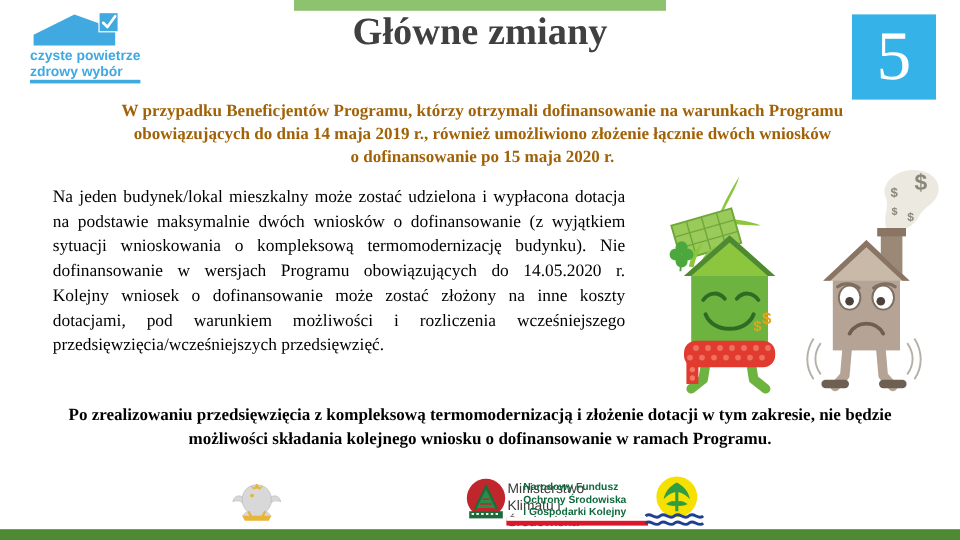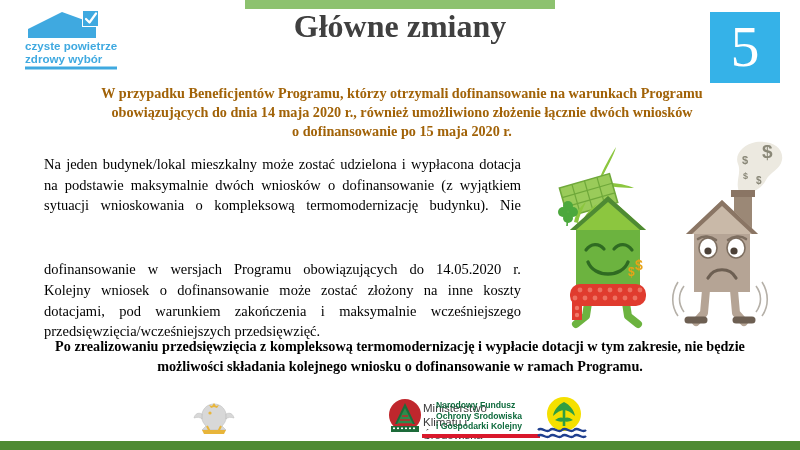--- a/index.html
+++ b/index.html
@@ -121,36 +121,36 @@
       <rect x="3" y="58.5" width="92" height="3" fill="#3fa9e0"></rect>
     </svg>
   </div>
 
   <div class="title1">Główne zmiany</div>
 
   <div class="num-badge">5</div>
 
   <div class="intro">
     <div>W przypadku Beneficjentów Programu, którzy otrzymali dofinansowanie na warunkach Programu</div>
-    <div>obowiązujących do dnia 14 maja 2020 r., również umożliwiono złożenie łącznie dwóch wniosków</div>
+    <div>obowiązujących do dnia 14 maja 2019 r., również umożliwiono złożenie łącznie dwóch wniosków</div>
     <div>o dofinansowanie po 15 maja 2020 r.</div>
   </div>
 
   <div class="body-par">
     <div style="text-align:justify;text-align-last:justify;">Na jeden budynek/lokal mieszkalny może zostać udzielona i wypłacona dotacja</div>
     <div style="text-align:justify;text-align-last:justify;">na podstawie maksymalnie dwóch wniosków o dofinansowanie (z wyjątkiem</div>
     <div style="text-align:justify;text-align-last:justify;">sytuacji wnioskowania o kompleksową termomodernizację budynku). Nie</div>
-    <div style="text-align:justify;text-align-last:justify;margin-top:43px;">dofinansowanie w wersjach Programu obowiązujących do 14.05.2020 r.</div>
+    <div style="text-align:justify;text-align-last:justify;">dofinansowanie w wersjach Programu obowiązujących do 14.05.2020 r.</div>
     <div style="text-align:justify;text-align-last:justify;">Kolejny wniosek o dofinansowanie może zostać złożony na inne koszty</div>
-    <div style="text-align:justify;text-align-last:justify;">dotacjami, pod warunkiem zakończenia i maksymalnie wcześniejszego</div>
+    <div style="text-align:justify;text-align-last:justify;">dotacjami, pod warunkiem możliwości i rozliczenia wcześniejszego</div>
     <div class="lastline">przedsięwzięcia/wcześniejszych przedsięwzięć.</div>
   </div>
 
   <div class="closing">
-    <div>Po zrealizowaniu przedsięwzięcia z kompleksową termomodernizację i wypłacie dotacji w tym zakresie, nie będzie</div>
+    <div>Po zrealizowaniu przedsięwzięcia z kompleksową termomodernizacją i złożenie dotacji w tym zakresie, nie będzie</div>
     <div>możliwości składania kolejnego wniosku o dofinansowanie w ramach Programu.</div>
   </div>
 
   <div class="illus">
     <svg width="272" height="196" viewBox="0 0 272 196" xmlns="http://www.w3.org/2000/svg">
 
       <g>
 
         <g>
           <path d="M72 45 L72 80" stroke="#8cc63f" stroke-width="2.2" fill="none"></path>

